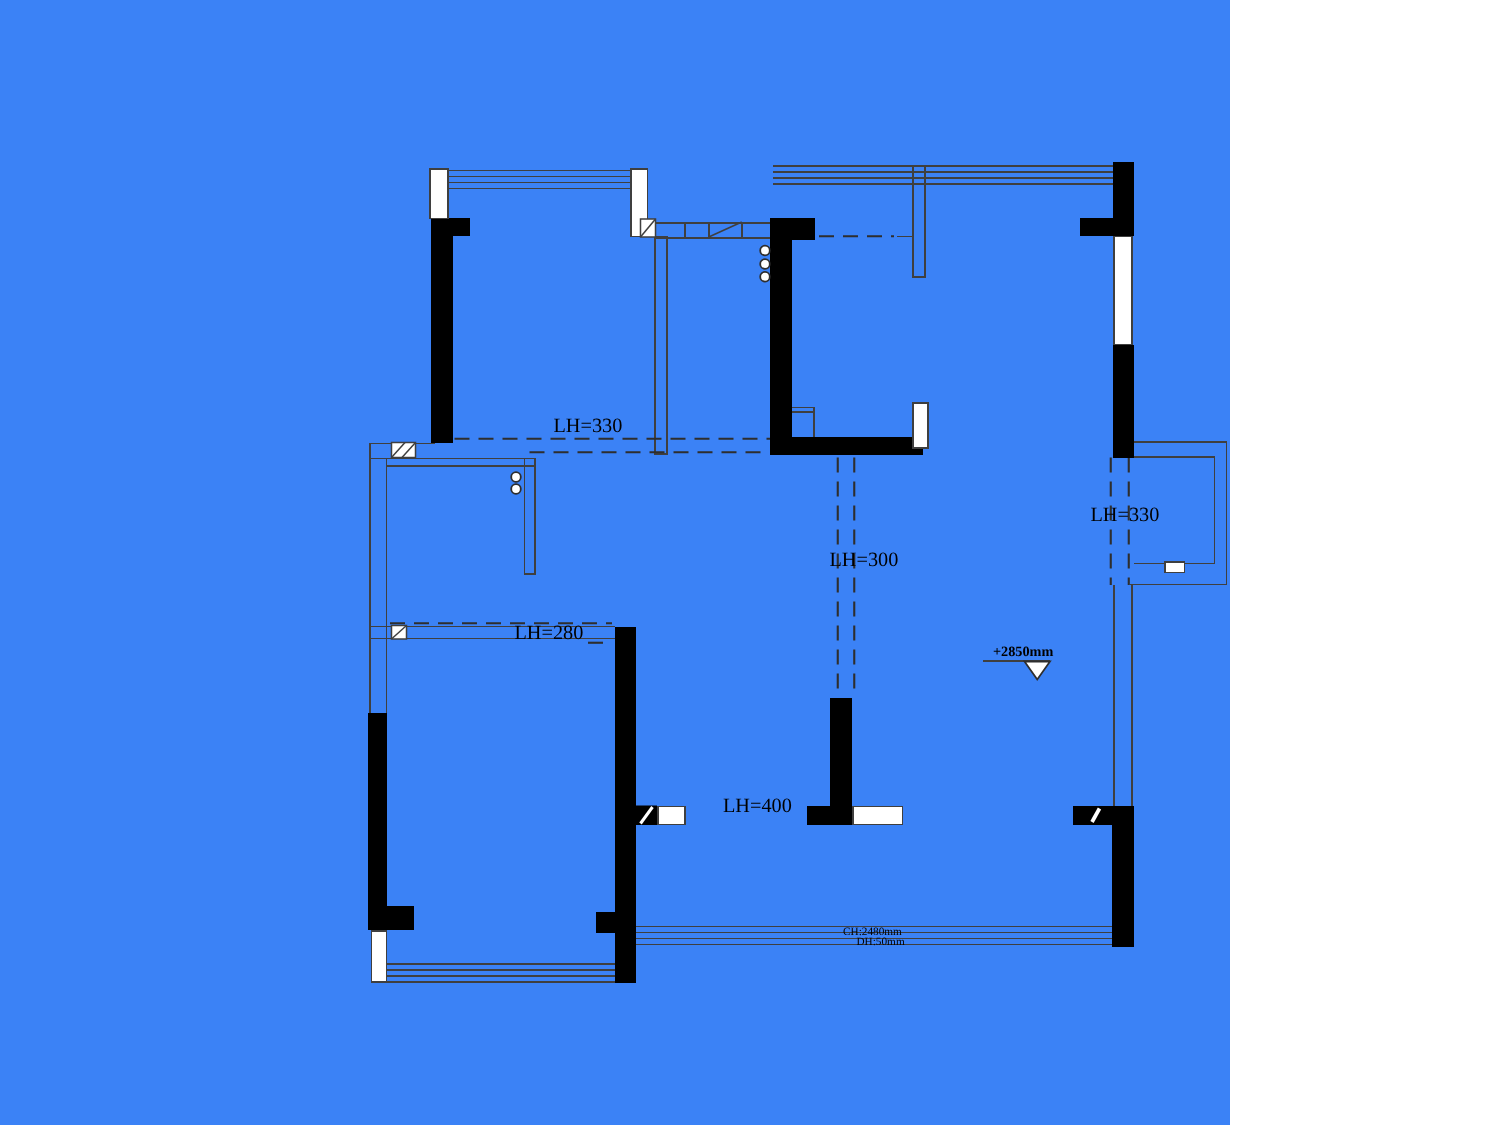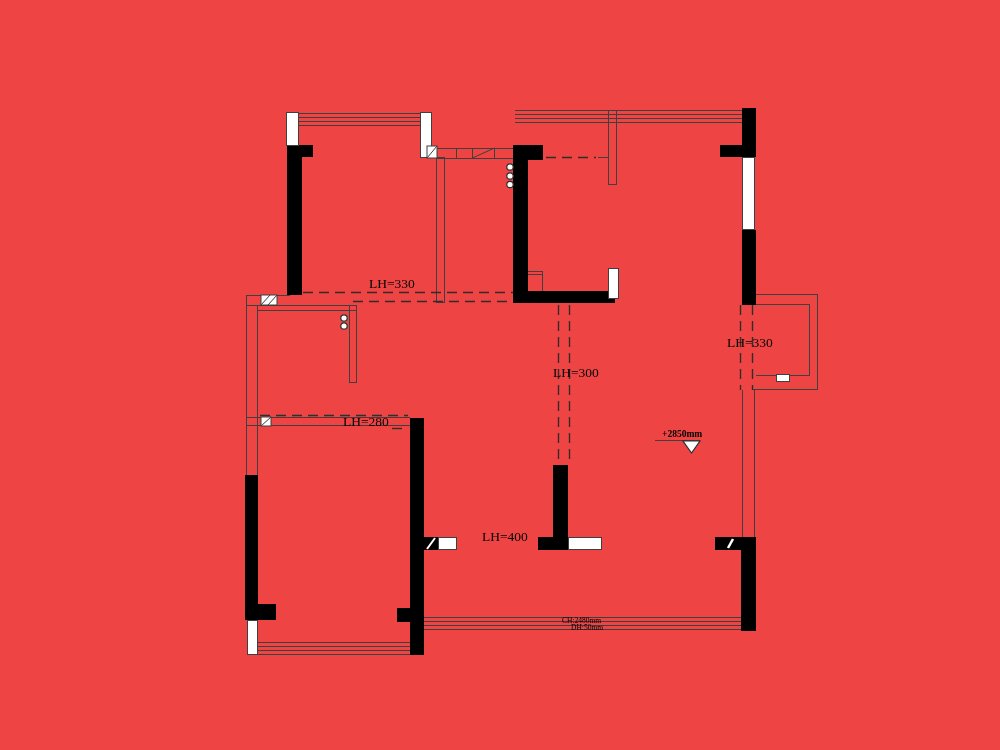--- a/index.html
+++ b/index.html
@@ -1,16 +1,16 @@
 <!DOCTYPE html>
 <html><head>
 <meta charset="utf-8">
 <style>
   html,body{margin:0;padding:0;background:#ffffff;}
-  #viewport{position:relative;width:1000px;height:750px;background:#ef4444;overflow:hidden;
+  #viewport{position:relative;width:820px;height:750px;background:#3b82f6;overflow:hidden;
             font-family:"Liberation Serif","DejaVu Serif",serif;}
   svg text{font-family:"Liberation Serif","DejaVu Serif",serif;fill:#000;}
 </style>
 </head>
 <body>
 
 <div id="viewport">
 <svg width="1000" height="750" viewBox="0 0 1000 750">
 
   <g stroke="#3f3f3f" stroke-width="1" fill="none" shape-rendering="crispEdges">

